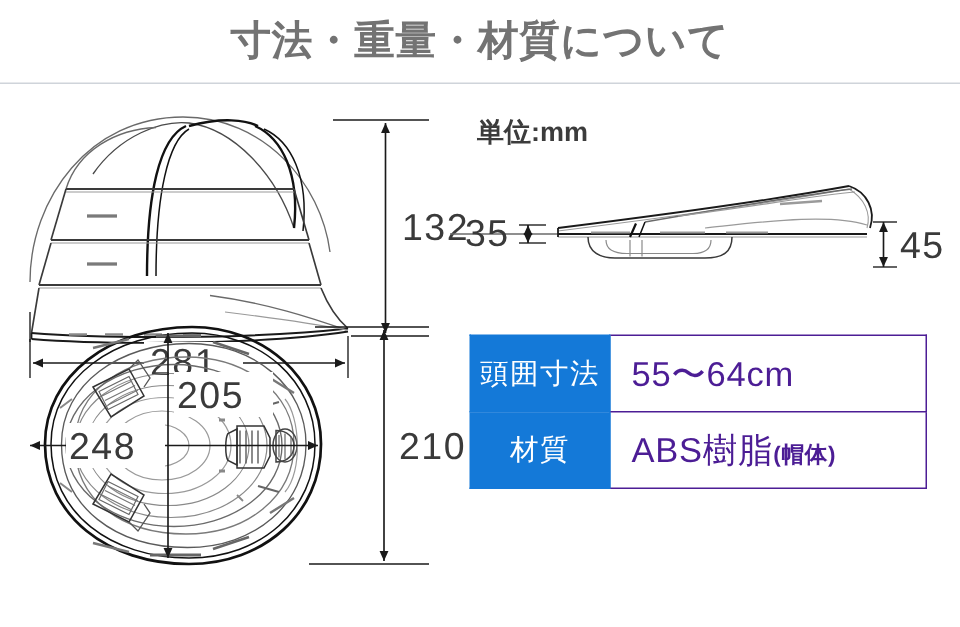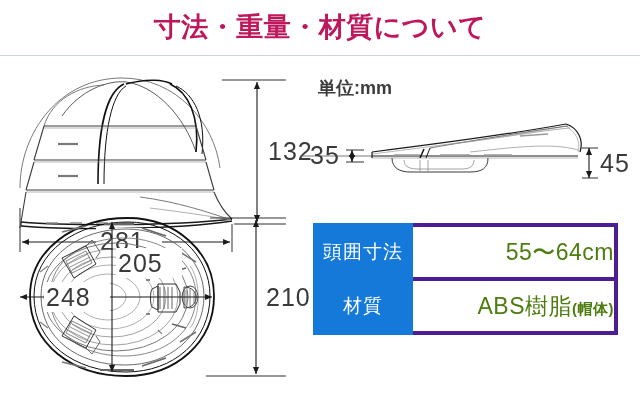--- a/index.html
+++ b/index.html
@@ -21,21 +21,21 @@
     left: 0; top: 0;
     width: 640px; height: 56px;
   }
   #page-title {
     position: absolute;
     left: 0; top: 10px;
     width: 640px;
     text-align: center;
     font-size: 27px;
     font-weight: bold;
-    color: #be185d;
+    color: #737373;
     letter-spacing: 0.5px;
     line-height: 34px;
     white-space: nowrap;
   }
   #header-rule {
     position: absolute;
     left: 0; top: 55px;
     width: 640px; height: 1px;
     background: #cfd4da;
   }
@@ -60,41 +60,40 @@
 
   
   #spec-table {
     position: absolute;
     left: 313px; top: 223px;
     width: 305px;
     border-collapse: collapse;
     background: #ffffff;
   }
   #spec-table td {
-    border: 4px solid #4c1d95;
+    border: 1px solid #4c1d95;
     padding: 0;
     height: 50px;
     vertical-align: middle;
   }
   #spec-table td.key {
     width: 92px;
     background: #1479d8;
     color: #ffffff;
     text-align: center;
     font-size: 19px;
     letter-spacing: 1px;
     border-color: #1479d8;
   }
   #spec-table td.val {
     padding-left: 14px;
-    color: #4d7c0f;
+    color: #4c1d95;
     font-size: 23px;
     letter-spacing: 0.5px;
     white-space: nowrap;
-    text-align: right;
   }
   #spec-table td.val .sub {
     font-size: 15px;
     font-weight: bold;
   }
 </style>
 </head>
 <body>
 
 <div id="header">

